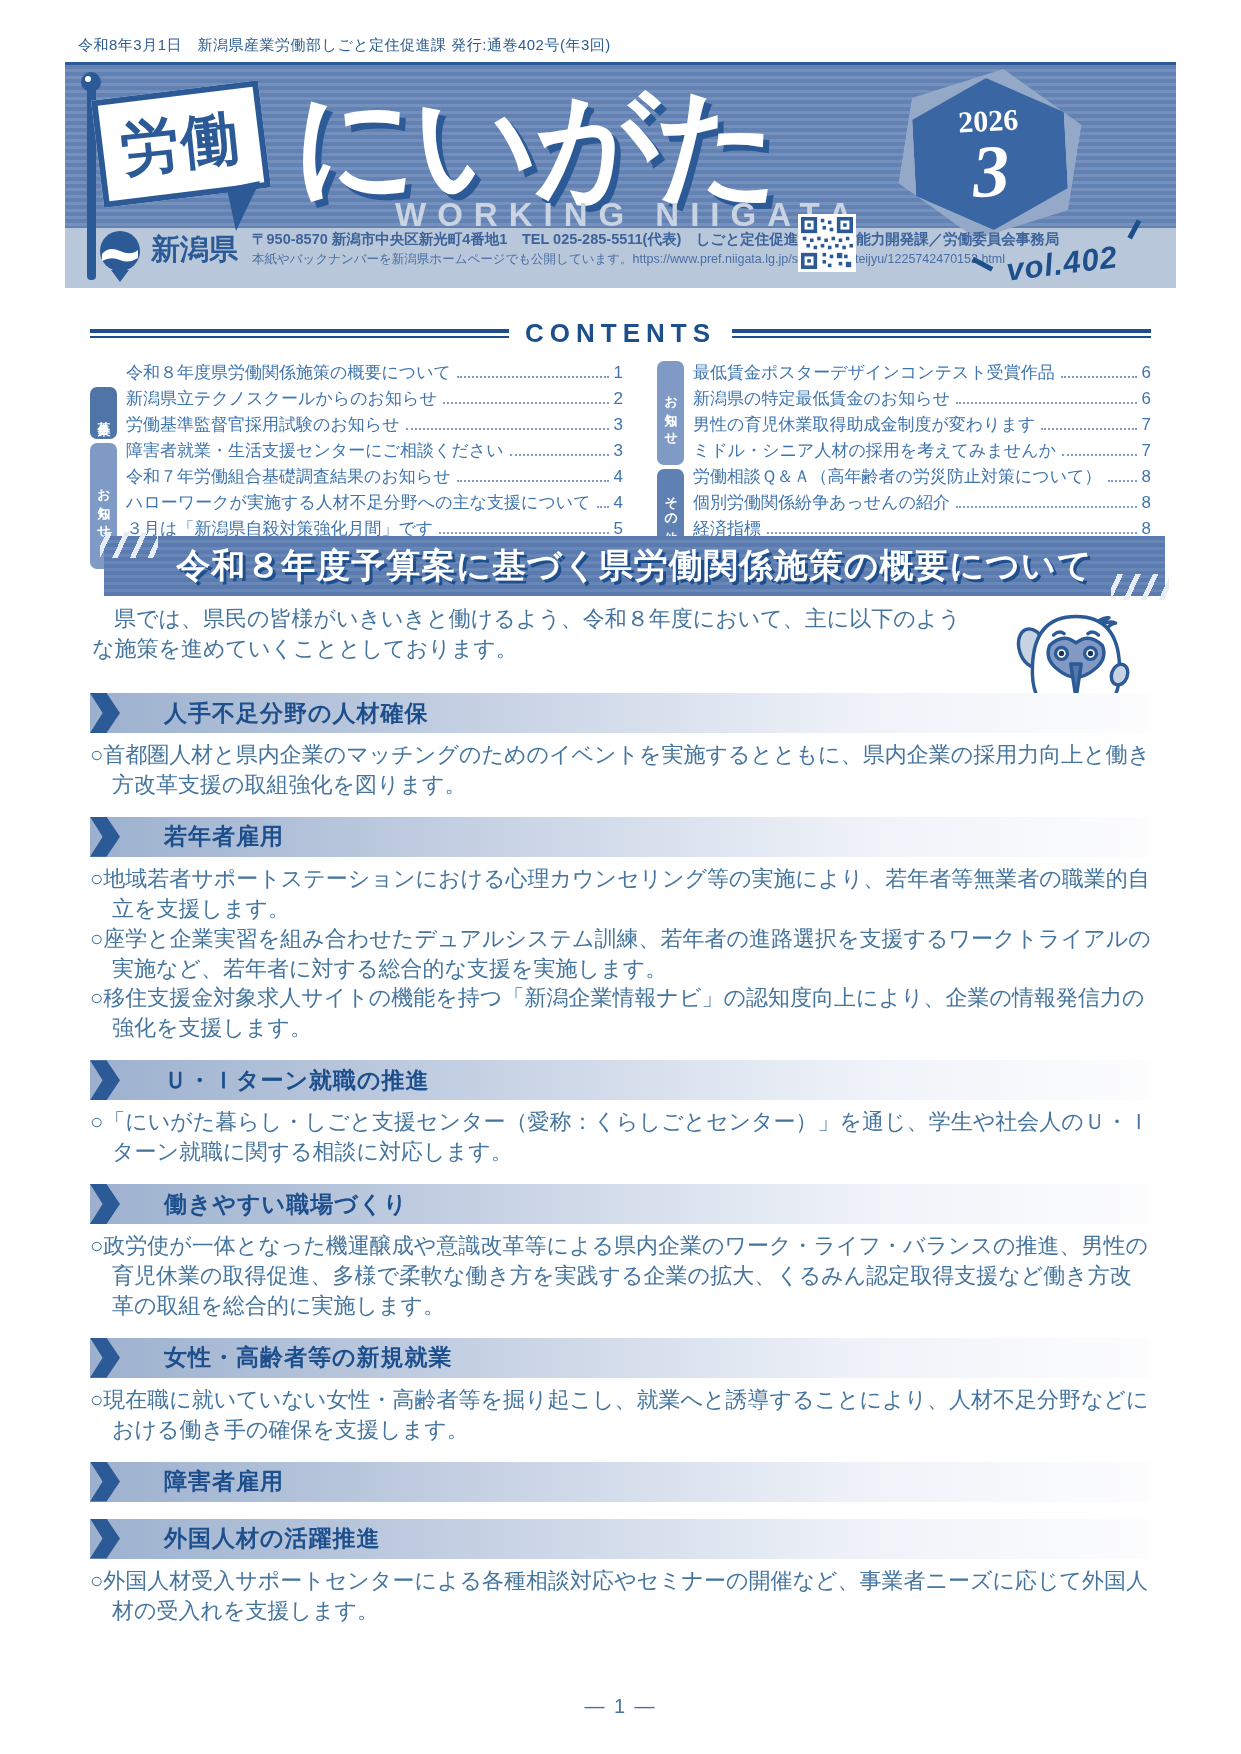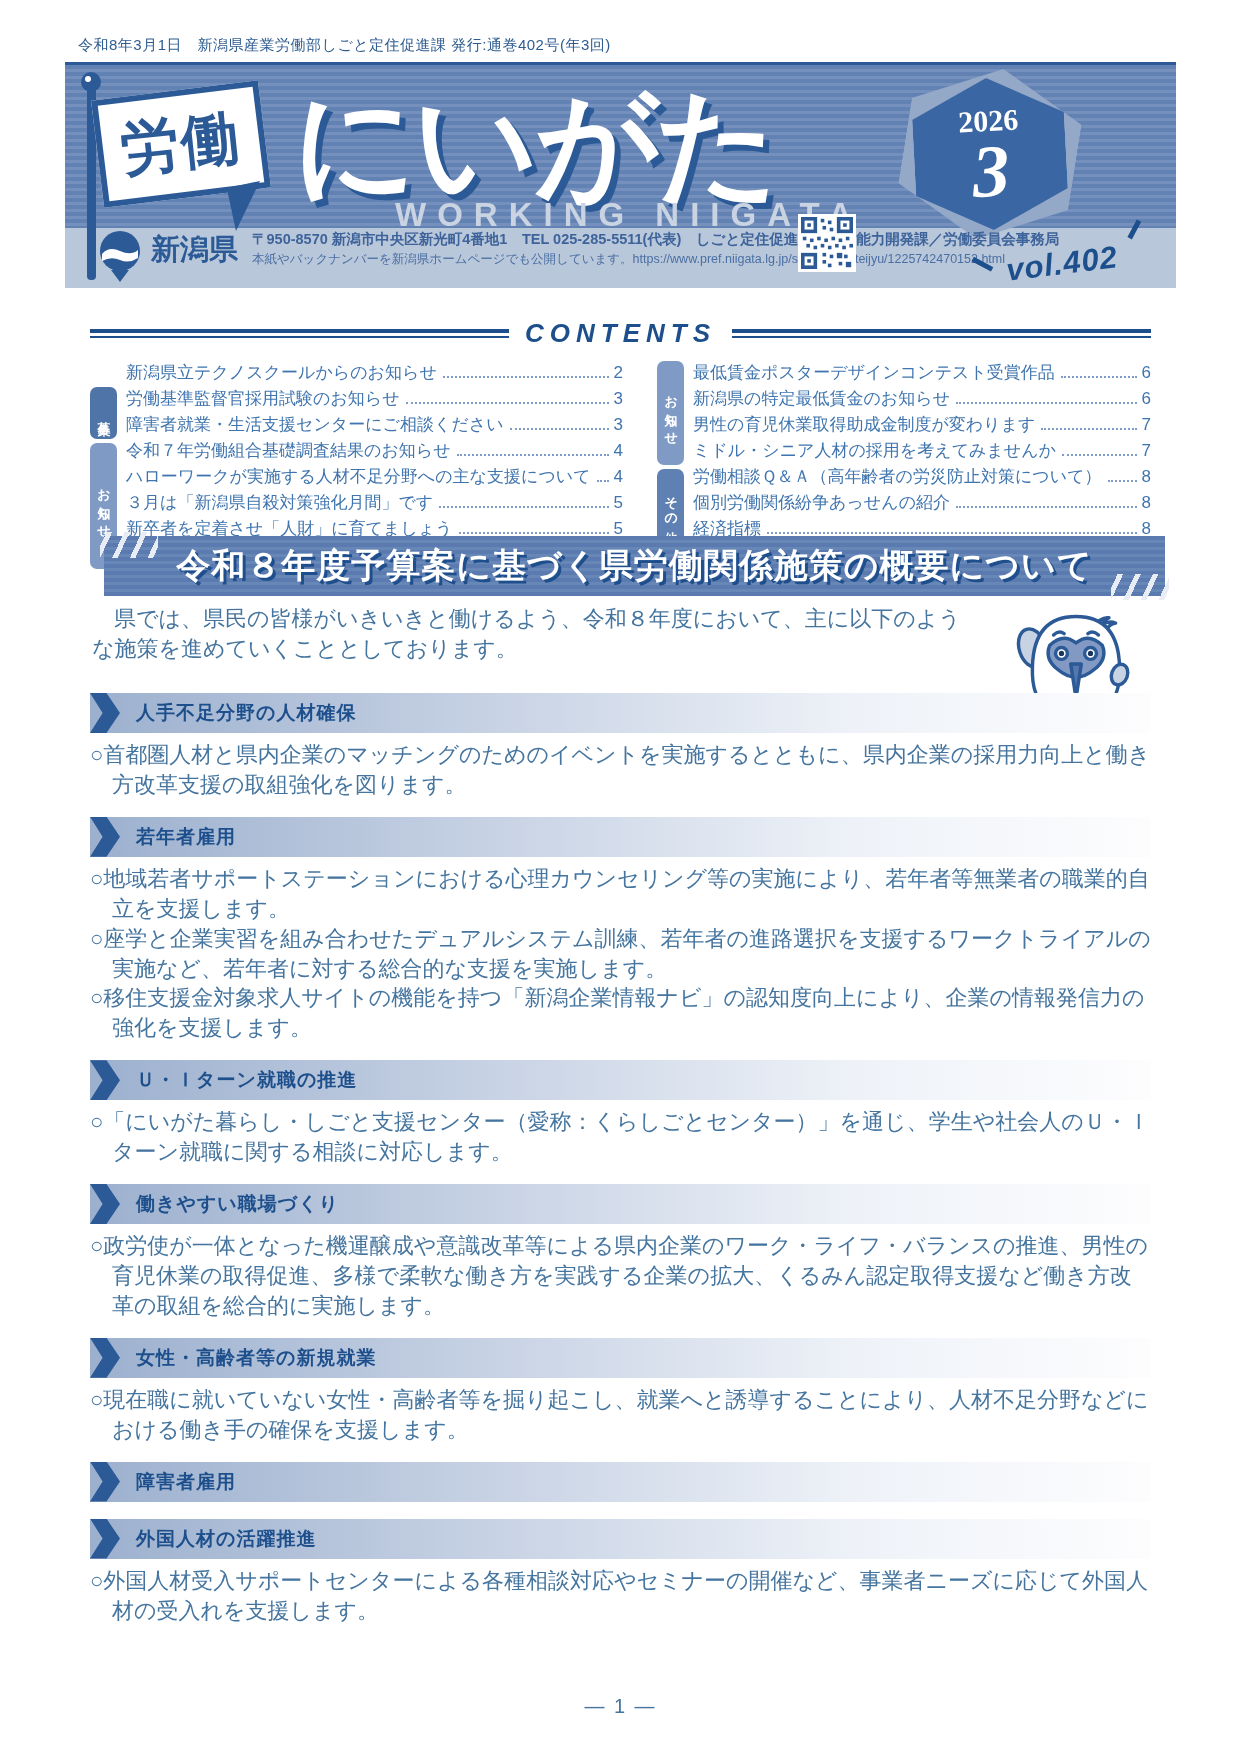--- a/index.html
+++ b/index.html
@@ -88,21 +88,21 @@
   
   .addr { position:absolute; left:20px; bottom:4px; right:260px; height:54px; display:flex; z-index:4; }
   .pref-logo { width:46px; height:52px; margin-left:12px; flex:0 0 auto; }
   .pref-name { font-size:29px; font-weight:800; color:#2b5a97; margin:0 14px 0 8px; white-space:nowrap; }
   .addr-text { display:flex; flex-direction:column; gap:2px; min-width:0; }
   .addr-line1 { font-size:14.5px; color:#3d639a; font-weight:700; white-space:nowrap; }
   .addr-line2 { font-size:12.5px; color:#4a6fa3; white-space:nowrap; }
 
   
   .contents { position:absolute; left:90px; top:318px; width:1061px; }
-  .contents-titlebar { display:flex; align-items:center; gap:16px;font-style:italic; }
+  .contents-titlebar { display:flex; align-items:center; gap:16px; }
   .ct-line { flex:1; height:9px; border-top:4px solid #1d4f8c; border-bottom:2px solid #1d4f8c; }
   .ct-title { font-size:26px; font-weight:800; letter-spacing:6px; color:#1d4f8c; }
   .toc { display:flex; gap:34px; margin-top:12px; }
   .toc-col { flex:1; position:relative; padding-left:36px; }
   .toc-row { display:flex; align-items:baseline; height:26px; font-size:17px; color:#3f74ae; white-space:nowrap; }
   .toc-leader { flex:1; min-width:12px; border-bottom:2px dotted #7e9cc7; margin:0 5px 5px 6px; }
   .toc-page { font-size:17px; color:#3f74ae; }
   .toc-label {
     position:absolute; left:0; width:27px; border-radius:7px; color:#fff;
     writing-mode:vertical-rl; text-orientation:upright; letter-spacing:2px;
@@ -136,21 +136,21 @@
   .sections { position:absolute; left:90px; top:676px; width:1061px; }
   .band {
     position:relative; height:40px; margin-top:17px; 
     background:linear-gradient(90deg,#9cb0ce 0%,#c7d2e4 38%,#eef2f8 72%,#fdfdfe 100%);
     display:flex; align-items:center; padding-left:46px;
   }
   .band::before {
     content:""; position:absolute; left:0; top:0; width:30px; height:40px; background:#2b5a97;
     clip-path:polygon(0 0,55% 0,100% 50%,55% 100%,0 100%,42% 50%);
   }
-  .band span { font-size:19px; font-weight:800; color:#1d4f8c; letter-spacing:1px; }
+  .band span { font-size:23px; font-weight:800; color:#1d4f8c; letter-spacing:1px;margin-left:28px; }
   .bullets { margin-top:7px; }
   .bullet { font-size:22px; line-height:1.36; color:#45759f; padding-left:1em; text-indent:-1em; letter-spacing:0; }
 
   .page-num { position:absolute; left:0; right:0; bottom:36px; text-align:center; font-size:20px; color:#45759f; letter-spacing:2px; }
 </style>
 </head>
 <body>
 
 <div class="page">
 
@@ -245,20 +245,25 @@
     <div class="contents-titlebar">
       <div class="ct-line"></div>
       <div class="ct-title">CONTENTS</div>
       <div class="ct-line"></div>
     </div>
     <div class="toc">
       <div class="toc-col">
         <div class="toc-label lab-bosyu">募集</div>
         <div class="toc-label lab-oshirase-l">お知らせ</div>
         <div class="toc-row">
+            <span>令和８年度県労働関係施策の概要について</span>
+            <span class="toc-leader"></span>
+            <span class="toc-page">1</span>
+          </div>
+        <div class="toc-row">
             <span>新潟県立テクノスクールからのお知らせ</span>
             <span class="toc-leader"></span>
             <span class="toc-page">2</span>
           </div>
         <div class="toc-row">
             <span>労働基準監督官採用試験のお知らせ</span>
             <span class="toc-leader"></span>
             <span class="toc-page">3</span>
           </div>
         <div class="toc-row">

